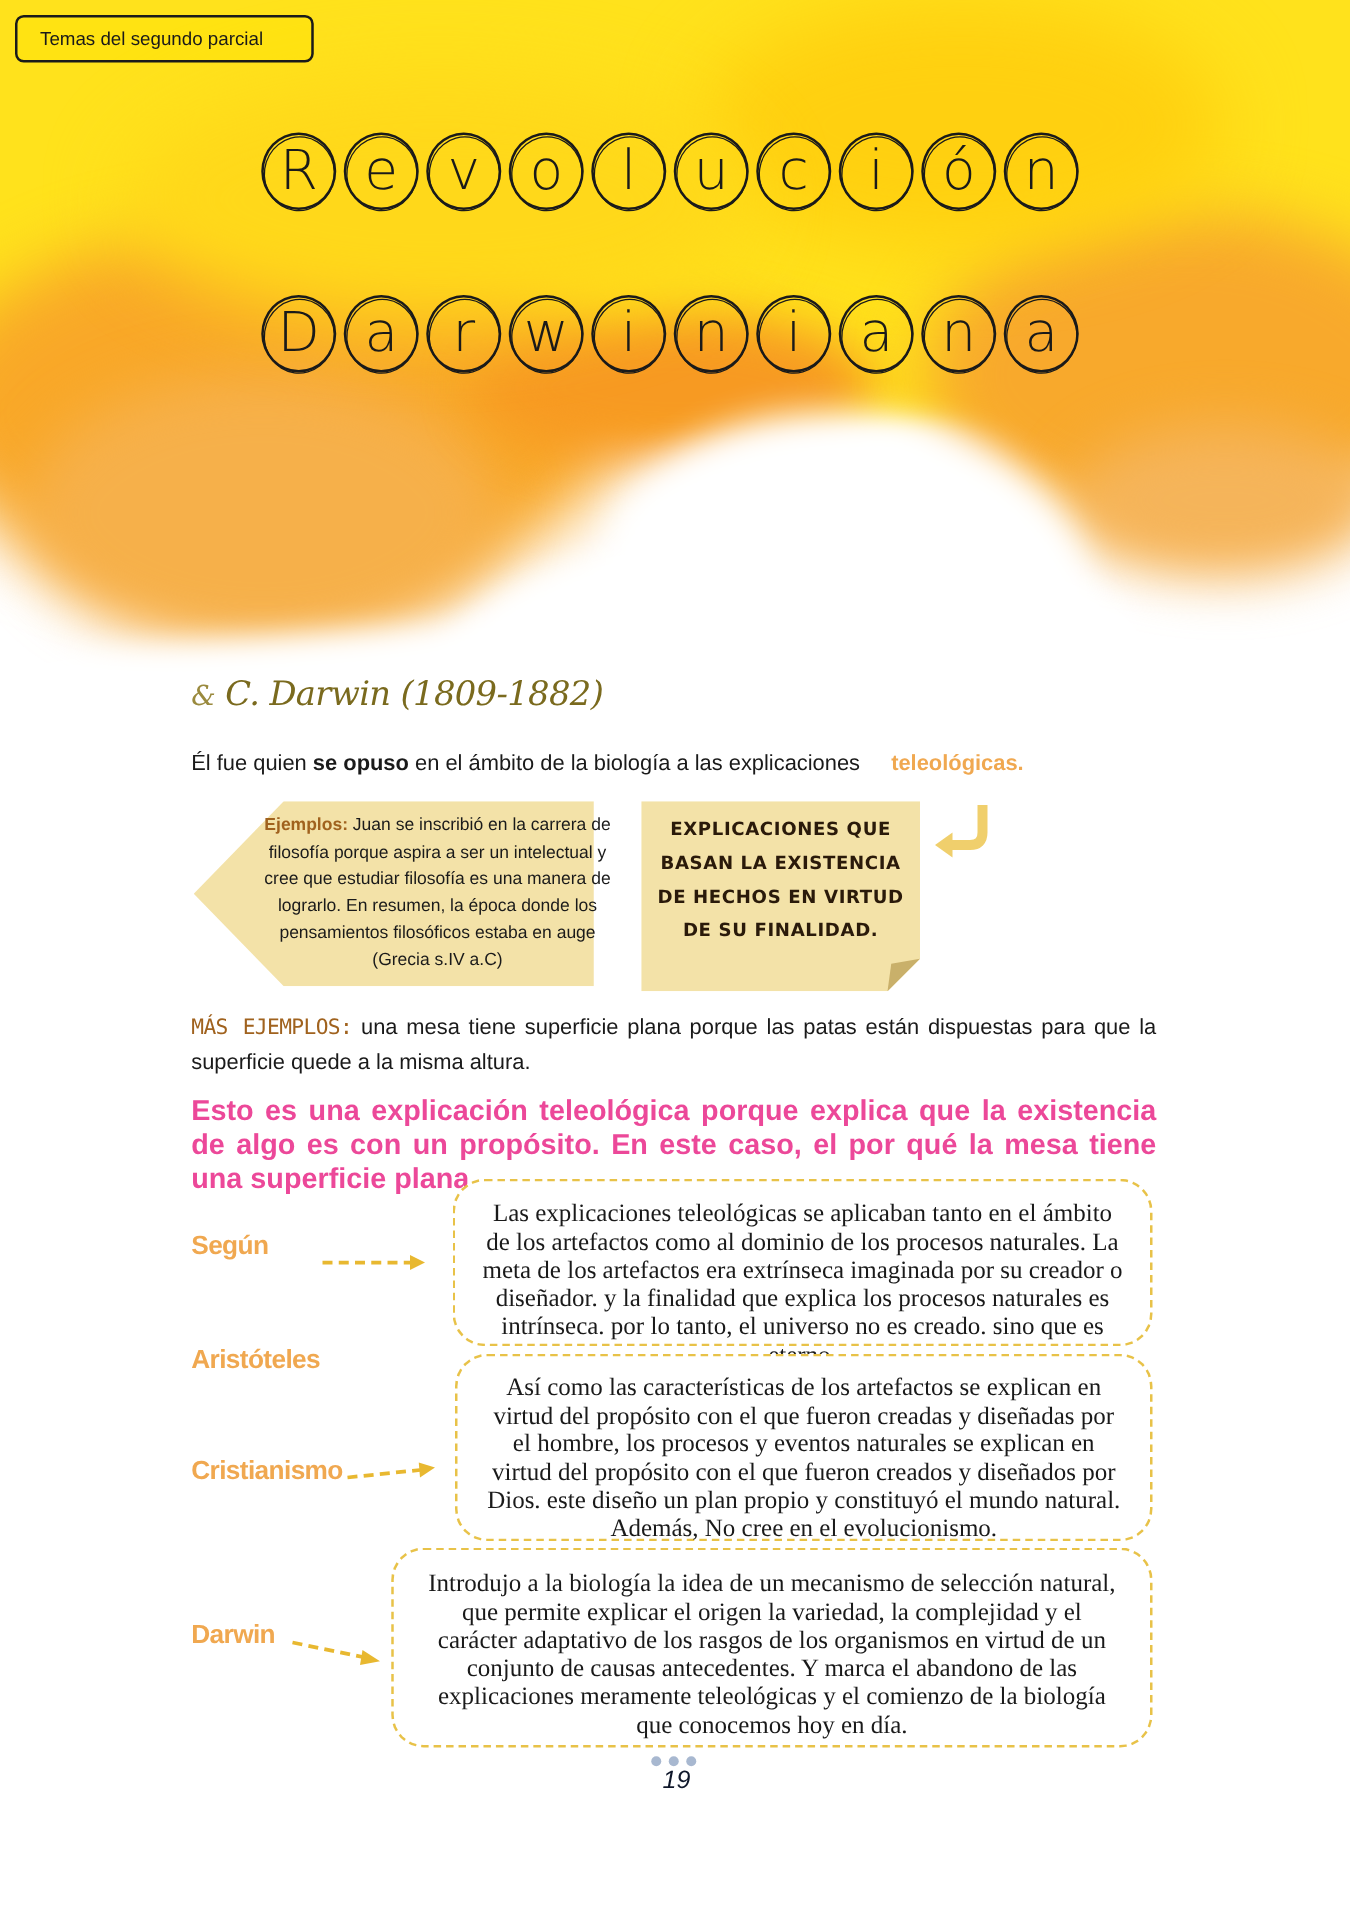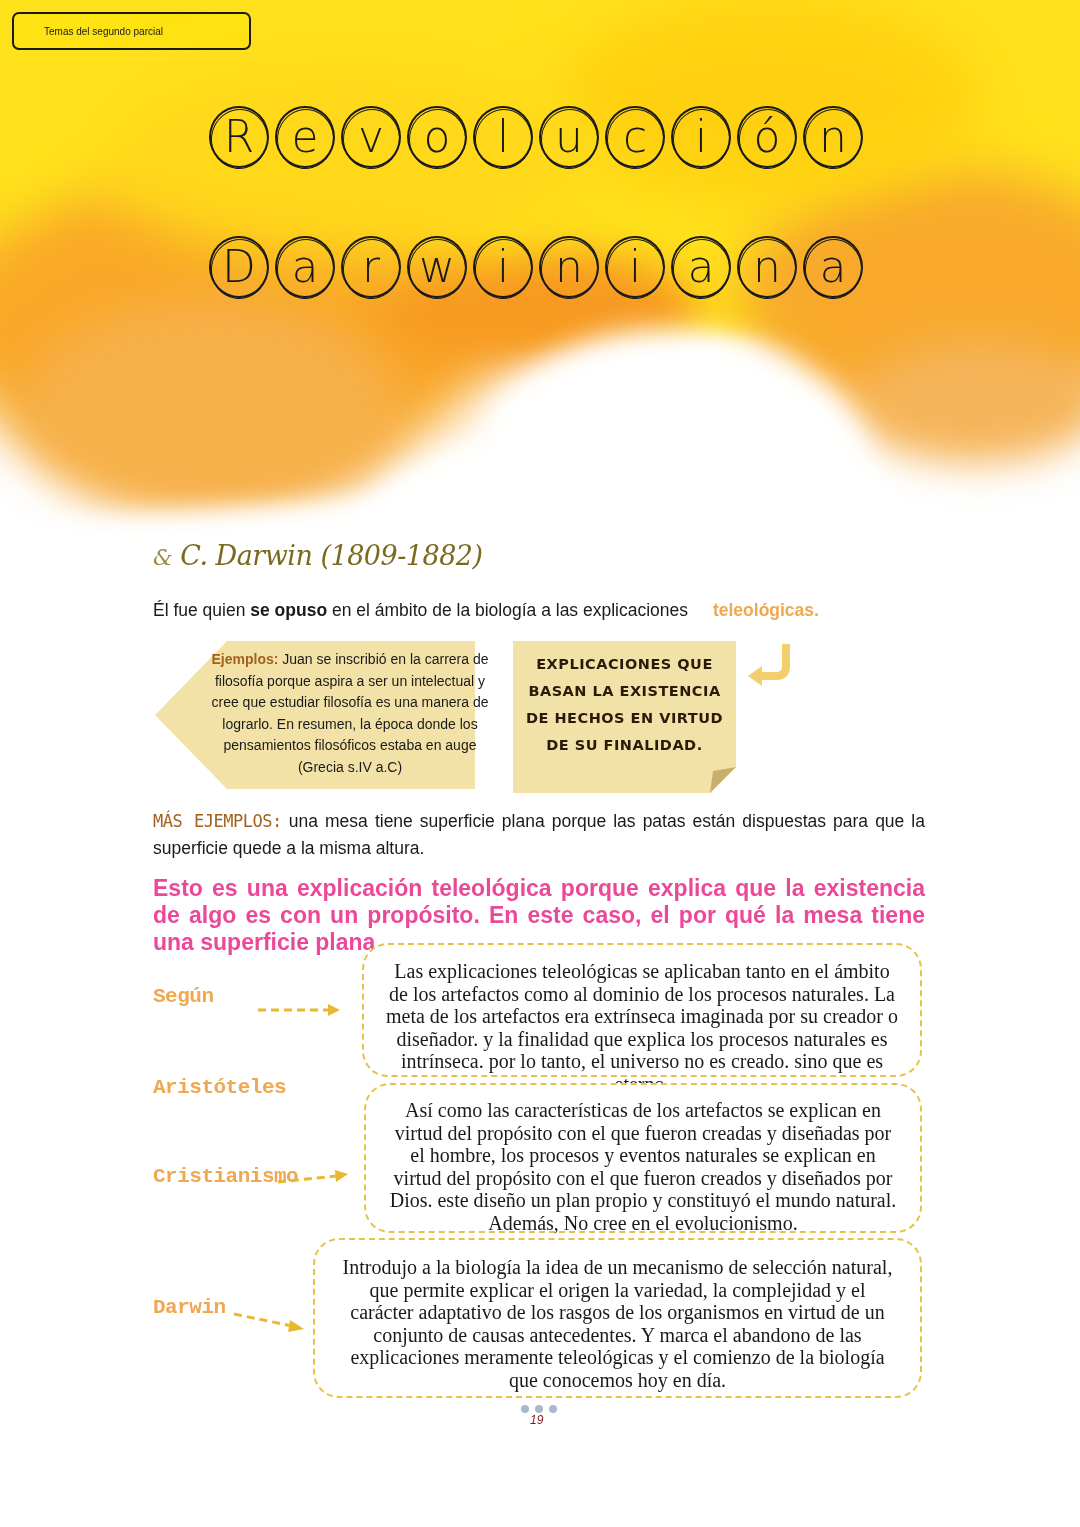--- a/index.html
+++ b/index.html
@@ -12,22 +12,22 @@
   }
   .wc { position: absolute; border-radius: 50%; filter: blur(18px); }
   .wc-base {
     position: absolute; left: -40px; top: -40px; width: 1160px; height: 380px;
     background: #ffe21c; filter: blur(10px);
   }
 
   .tag {
     position: absolute; left: 12px; top: 12px; width: 239px; height: 38px;
     border: 2px solid #1a1a1a; border-radius: 7px;
-    display: flex; align-items: center; padding-left: 30px;
-    font-size: 10px; color: #1a1a1a; background: rgba(255,230,0,0.35);
+    display: flex; align-items: center; padding-left: 18px;
+    font-size: 15px; color: #1a1a1a; background: rgba(255,230,0,0.35);
   }
 
   .title-row {
     position: absolute; left: 206px; display: flex; gap: 0px;
   }
   .title-row.r1 { top: 103px; }
   .title-row.r2 { top: 233px; }
   .bubble {
     width: 66px; height: 68px; position: relative;
     display: flex; align-items: center; justify-content: center;
@@ -75,35 +75,35 @@
     font-size: 17.5px; line-height: 27px; text-align: justify; color: #1a1a1a;
   }
   .p2 .lbl { color: #a0621e; font-family: "DejaVu Sans Mono", monospace; font-weight: normal; font-size: 17px; letter-spacing: -0.5px; }
   .p3 {
     position: absolute; left: 153px; top: 875px; width: 772px;
     font-size: 23px; line-height: 27px; text-align: justify; font-weight: bold; color: #ec4899;
   }
 
   
   .side-label {
-    position: absolute; font-family: Liberation Mono, monospace; font-weight: bold;
+    position: absolute; font-family: Liberation Sans, sans-serif; font-weight: bold;
     font-size: 21px; color: #f0a850; letter-spacing: -0.5px;
   }
   .dash-arrow { position: absolute; }
   .dbox {
     position: absolute; border: 2px dashed #e8c248; border-radius: 26px;
     display: flex; align-items: flex-start; justify-content: center; text-align: center;
     font-family: "Liberation Serif", serif; font-size: 20px; line-height: 22.5px; color: #1a1a1a;
     padding: 0 22px; background: #fff;
   }
 
   .pager-dots { position: absolute; left: 521px; top: 1405px; display: flex; gap: 6px; }
   .pager-dots span { width: 8px; height: 8px; border-radius: 50%; background: #a8b8d0; display: block; }
   .page-num {
-    position: absolute; left: 530px; top: 1413px; font-size: 12px; font-style: italic; color: #7f1d1d;
+    position: absolute; left: 530px; top: 1413px; font-size: 20px; font-style: italic; color: #0f172a;
   }
 </style>
 </head>
 <body>
 
 <div class="hero">
   <div class="wc-base"></div>
   <div class="wc" style="left:-60px;top:180px;width:560px;height:300px;background:#f9a828;filter:blur(26px);"></div>
   <div class="wc" style="left:20px;top:300px;width:380px;height:220px;background:#f6b04a;filter:blur(22px);"></div>
   <div class="wc" style="left:380px;top:250px;width:320px;height:120px;background:#f79a22;filter:blur(20px);"></div>

